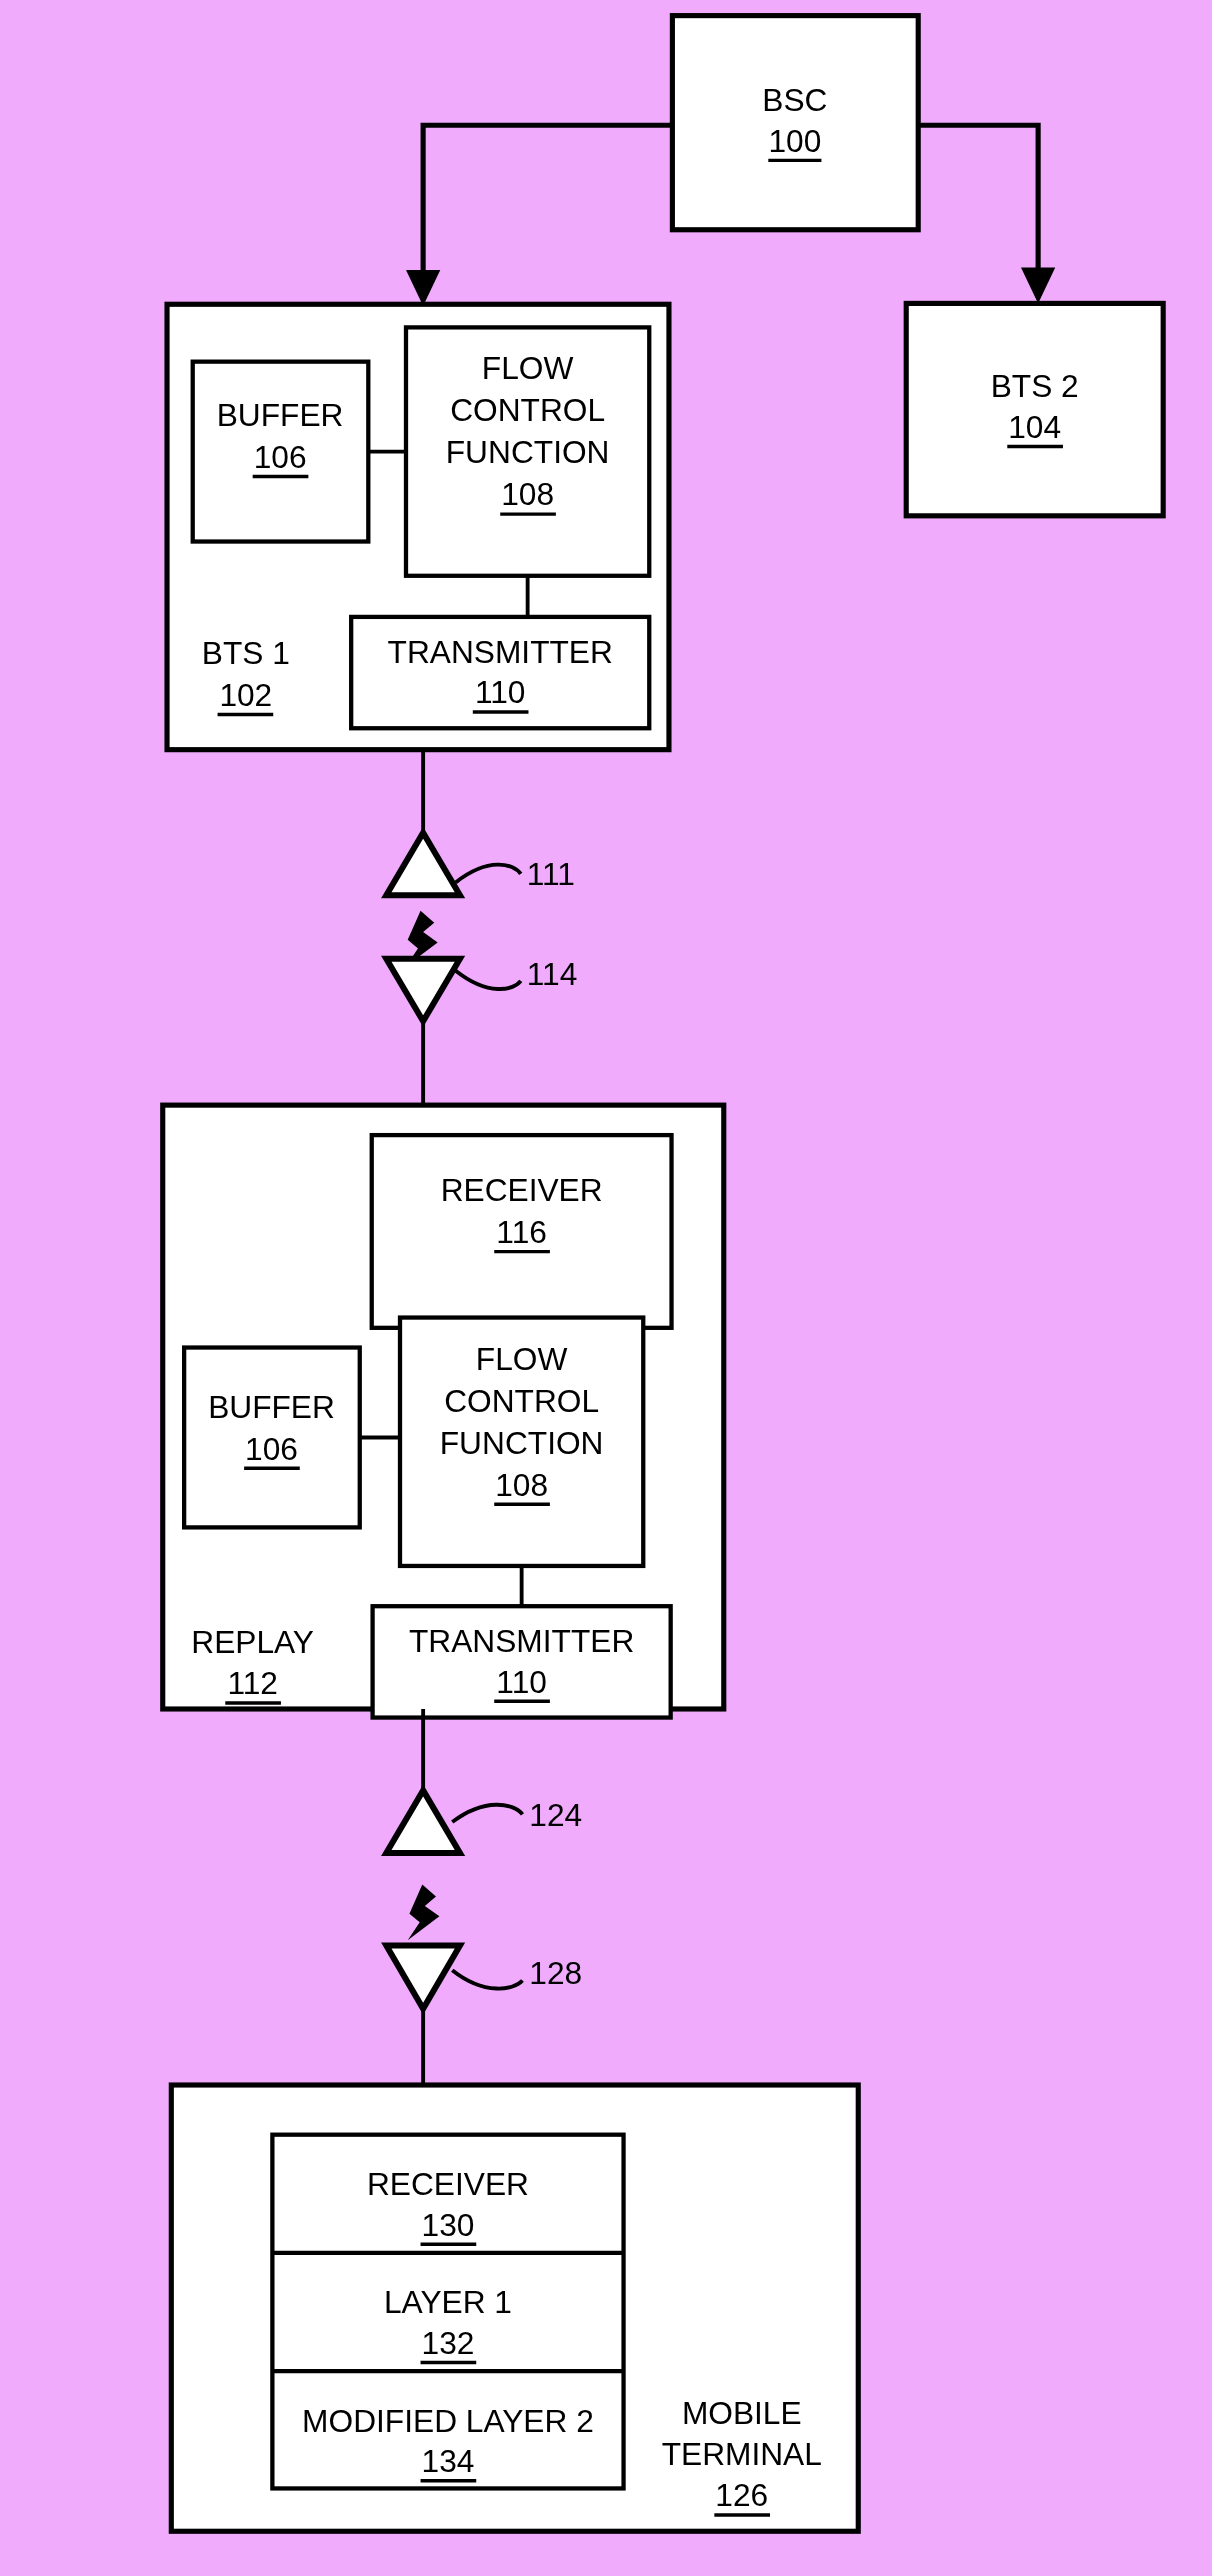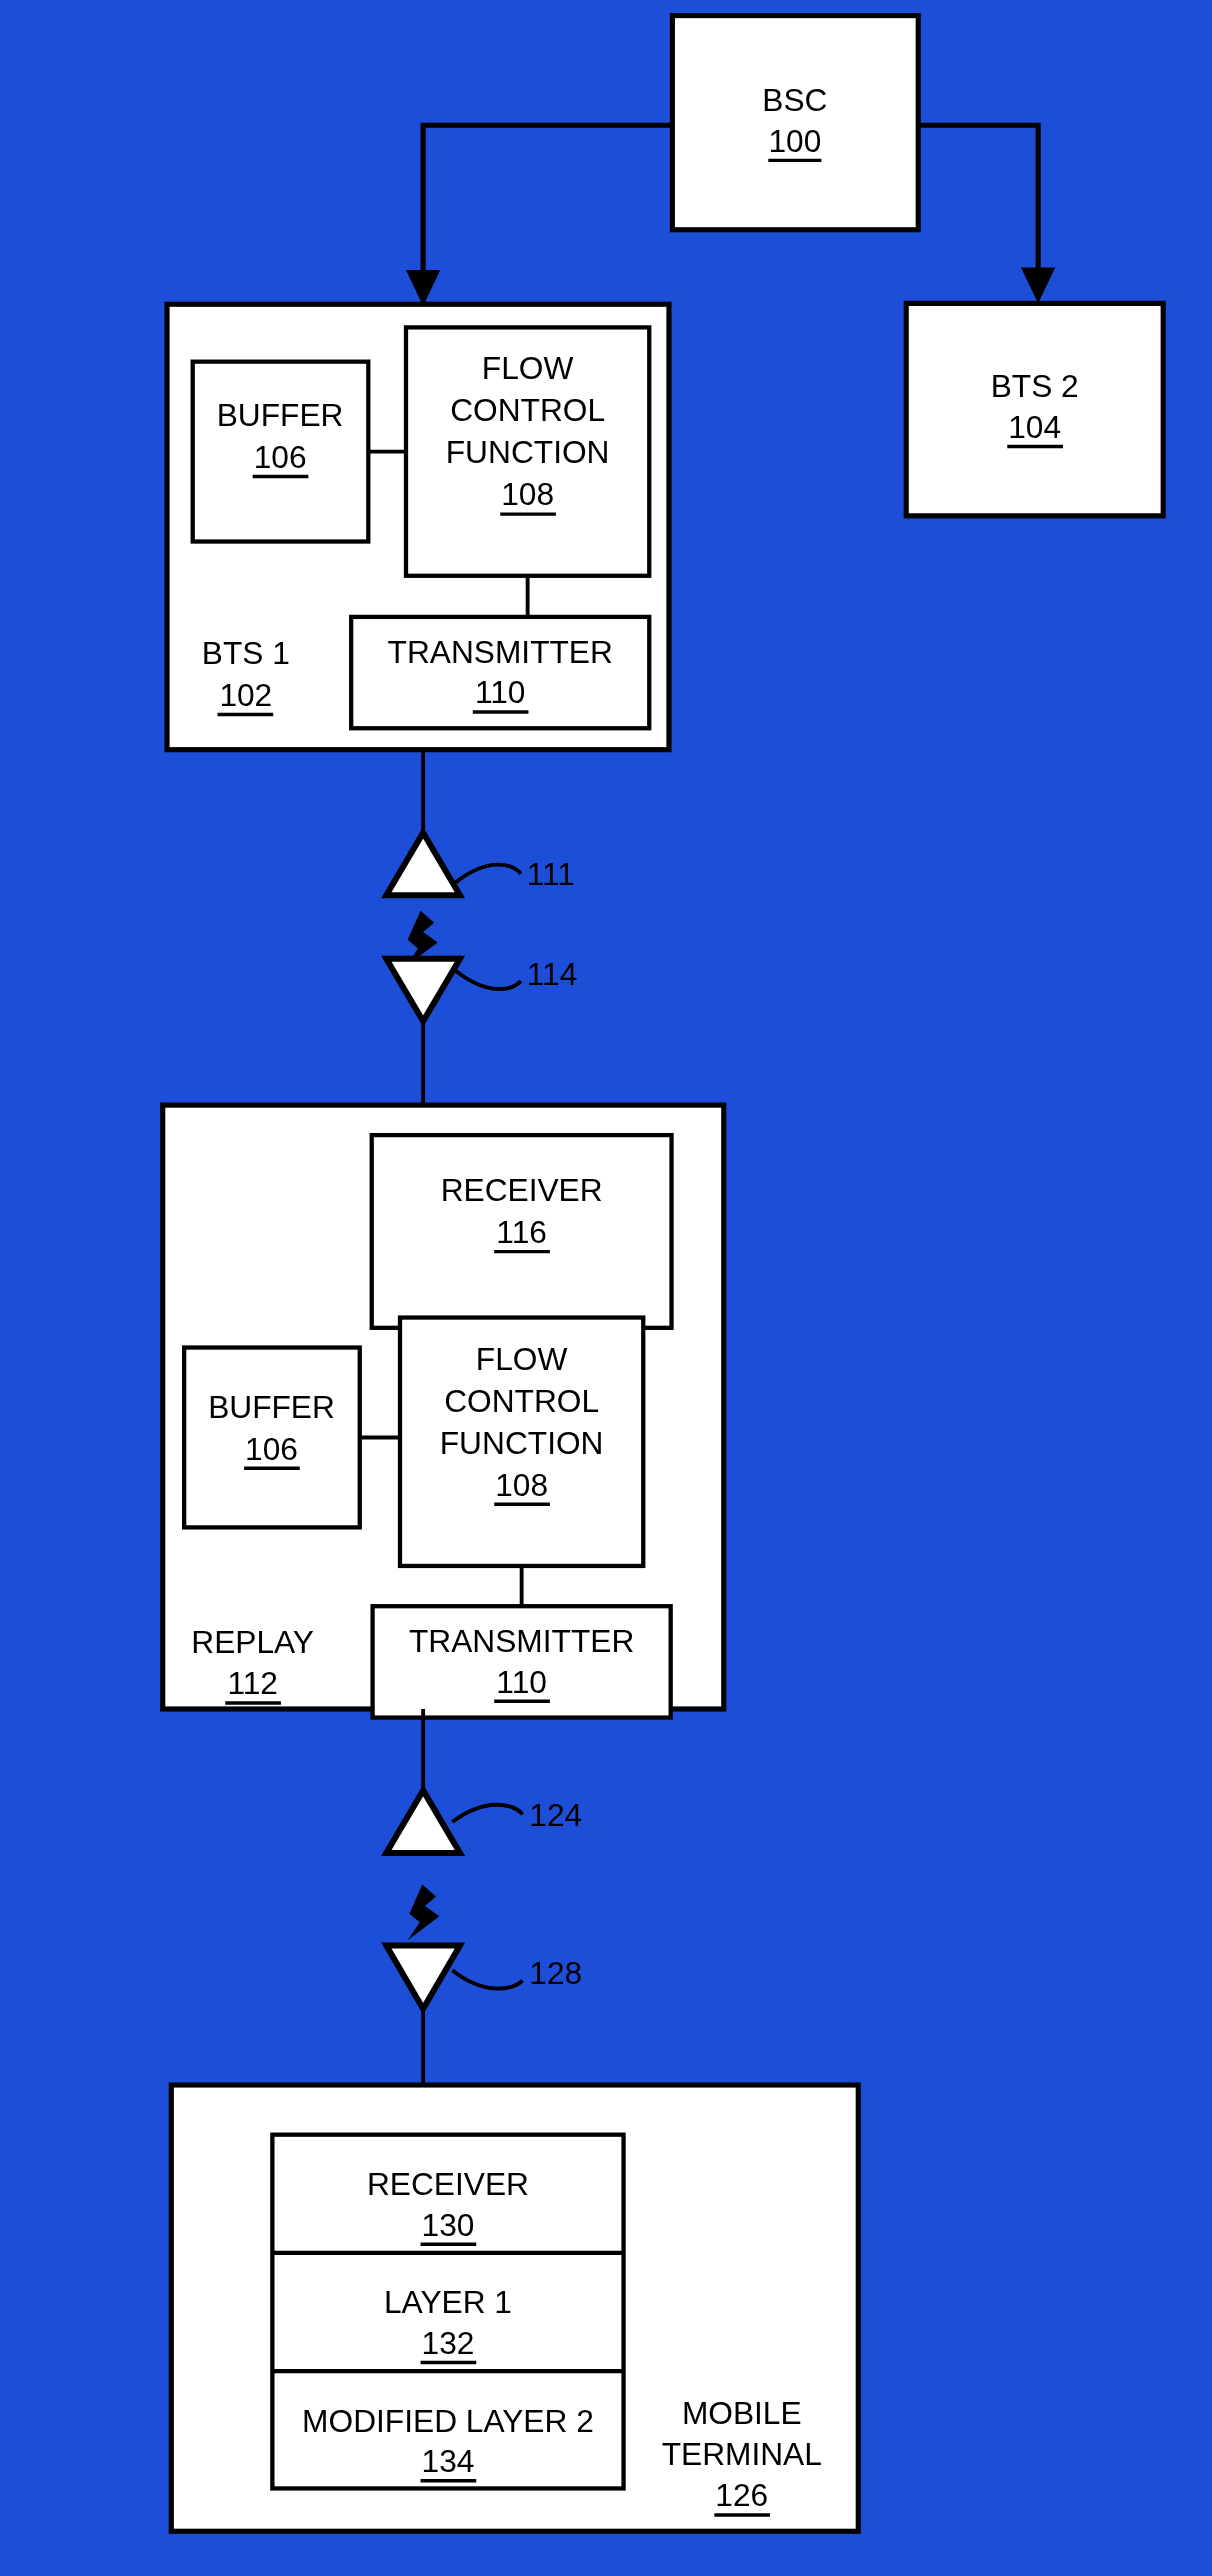--- a/index.html
+++ b/index.html
@@ -11,21 +11,21 @@
   body {
     width: 1212px;
     height: 2576px;
     font-family: "Liberation Sans", sans-serif;
     overflow: hidden;
   }
   #diagram-root {
     position: relative;
     width: 1212px;
     height: 2576px;
-    background: #1d4ed8;
+    background: #f0abfc;
   }
   svg#diagram {
     display: block;
     width: 1212px;
     height: 2576px;
   }
   .box {
     fill: #ffffff;
     stroke: #000000;
     stroke-width: 6;

